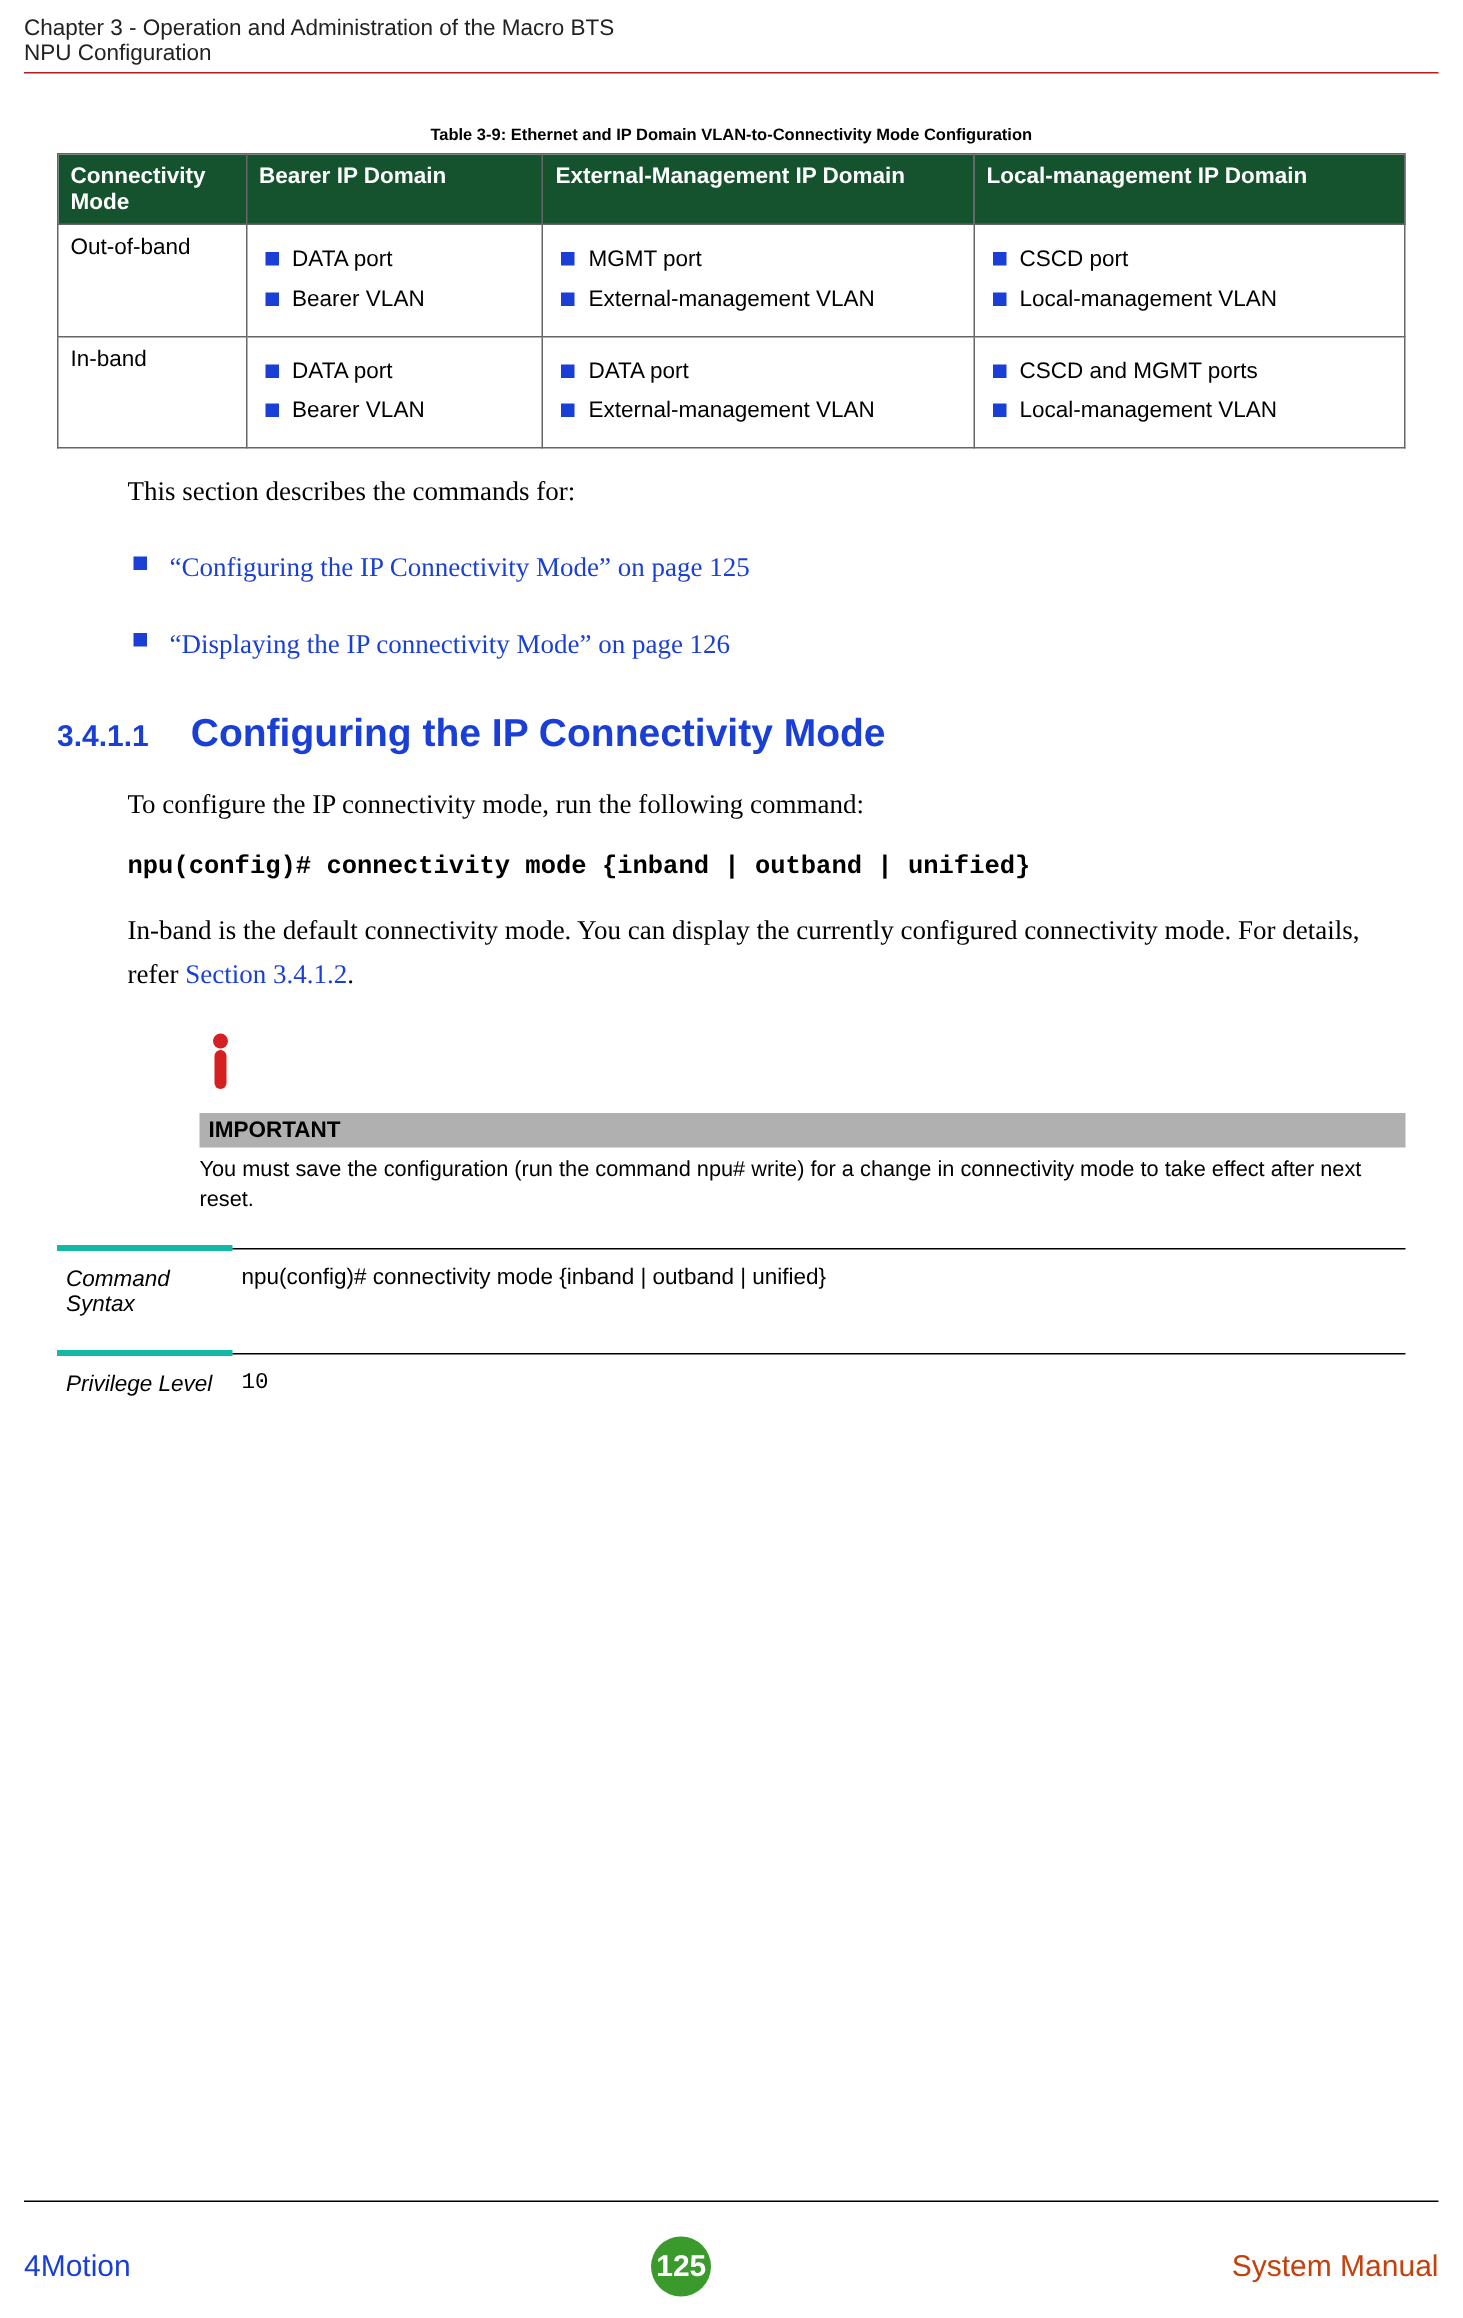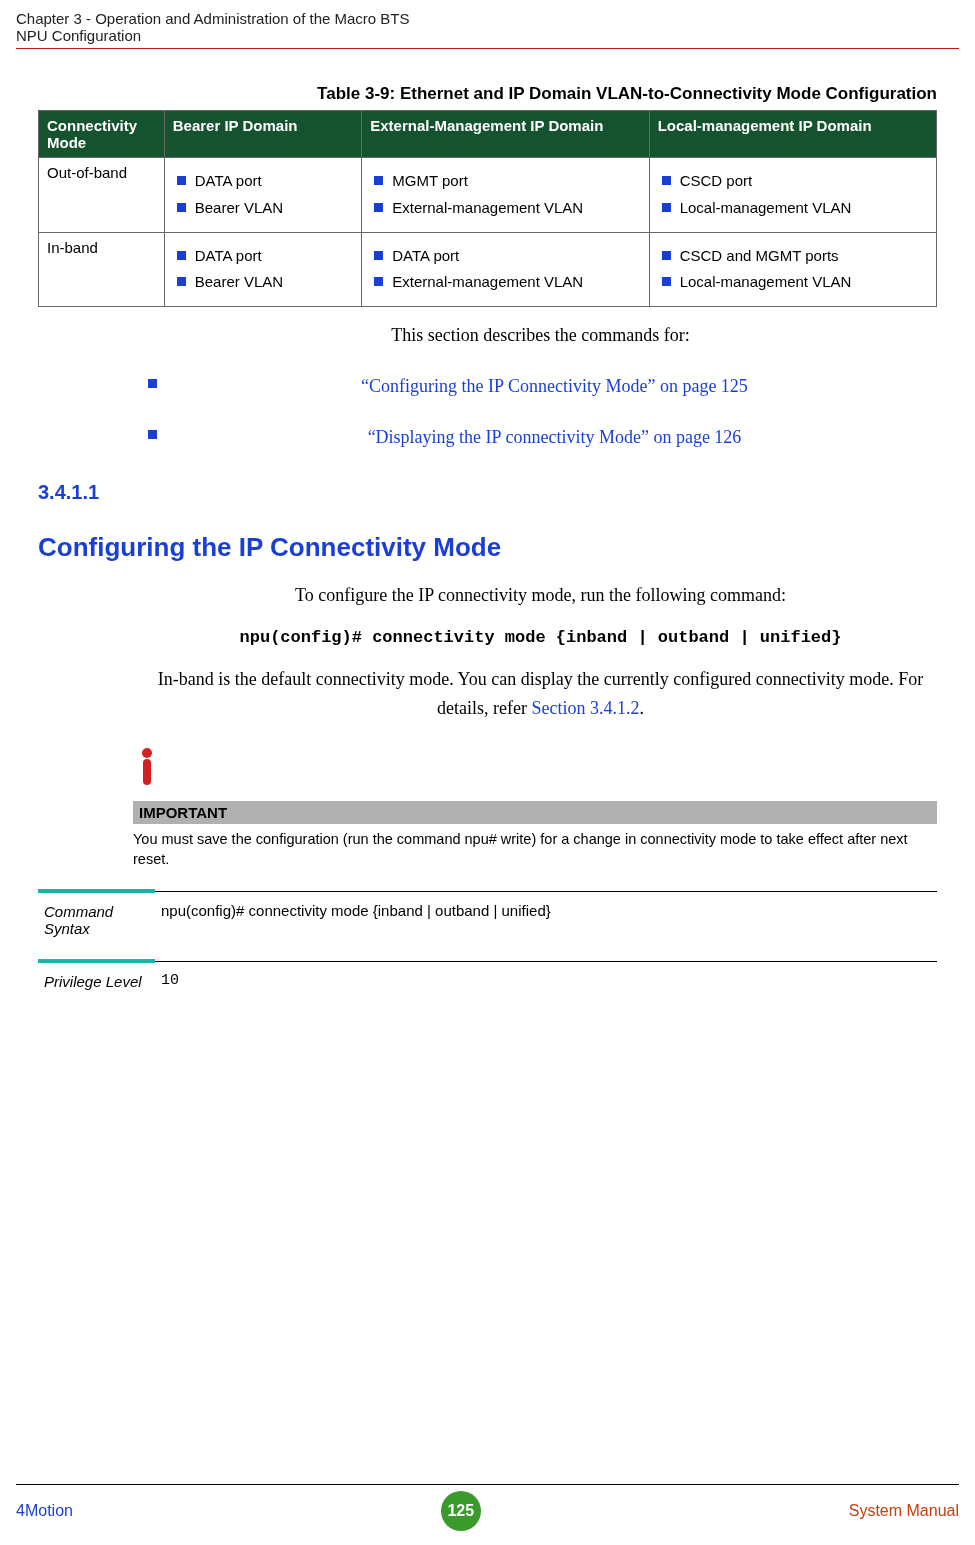--- a/index.html
+++ b/index.html
@@ -14,21 +14,21 @@
   .header {
     position: absolute; top: 10px; left: 16px; right: 16px;
     display: flex; justify-content: space-between;
     font-size: 15px; color: #222;
     border-bottom: 1px solid #b91c1c; padding-bottom: 4px; flex-direction: column;
   }
   .content {
     position: absolute; top: 60px; left: 38px; right: 38px;
   }
   .table-caption {
-    text-align: right; font-weight: bold; font-size: 17px;
+    text-align: center; font-weight: bold; font-size: 11px;
     margin: 24px 0 6px 0;
   }
   table.main {
     border-collapse: collapse; width: 100%;
     font-size: 15px;
   }
   table.main th, table.main td {
     border: 1px solid #666; vertical-align: top; padding: 6px 8px;
     text-align: left;
   }
@@ -41,34 +41,33 @@
   table.main th:nth-child(4) { width: 32%; }
   ul.bullets { list-style: none; margin: 0; padding: 0; }
   ul.bullets li { position: relative; padding-left: 22px; margin: 8px 0; line-height: 1.25; }
   ul.bullets li:before {
     content: ""; position: absolute; left: 4px; top: 4px;
     width: 9px; height: 9px; background: #1a3fd6;
   }
   .body-text {
     font-family: Georgia, 'Times New Roman', serif;
     font-size: 18px; line-height: 1.6;
-    margin-left: 106px;
-    text-align: center;
+    margin-left: 47px;
   }
   .body-text p { margin: 14px 0; }
   .body-text .ref { color: #1a3fd6; }
   ul.arrow { list-style: none; margin: 10px 0; padding: 0; }
   ul.arrow li { position: relative; padding-left: 28px; margin: 22px 0; }
   ul.arrow li:before {
     content: ""; position: absolute; left: 4px; top: 7px;
     width: 9px; height: 9px; background: #1a3fd6;
   }
   .section-heading {
     display: flex; align-items: baseline; gap: 28px;
-    color: #1a3fd6; margin: 30px 0 18px 0; flex-direction: column;
+    color: #1a3fd6; margin: 30px 0 18px 0;
   }
   .section-heading .num { font-weight: bold; font-size: 20px; }
   .section-heading .title { font-weight: bold; font-size: 26px; }
   .code {
     font-family: "Courier New", monospace; font-weight: bold;
     font-size: 17px;
   }
   .important-box {
     display: flex; gap: 14px; margin: 22px 0 8px 95px;
     font-family: Arial, sans-serif;
@@ -92,22 +91,22 @@
   .cmd-table td:first-child {
     width: 105px; font-style: italic; border-top: 4px solid #14b8a6;
   }
   .cmd-table td:nth-child(2) { border-top: 1px solid #000; }
   .cmd-table tr:nth-child(2) td:nth-child(2) {
     font-family: "Courier New", monospace;
   }
   .footer {
     position: absolute; bottom: 14px; left: 16px; right: 16px;
     display: flex; justify-content: space-between; align-items: center;
-    border-top: 1px solid #000; padding-top: 6px;
-    font-size: 16px;
+    border-top: 1px solid #000; padding-top: 23px;
+    font-size: 20px;
   }
   .footer .left { color: #1a3fd6; }
   .footer .right { color: #c2410c; }
   .footer .page {
     background: #3a9a2b; color: #fff; border-radius: 50%;
     width: 40px; height: 40px; display: flex; align-items: center; justify-content: center;
     font-weight: bold;
   }
 </style>
 </head>

